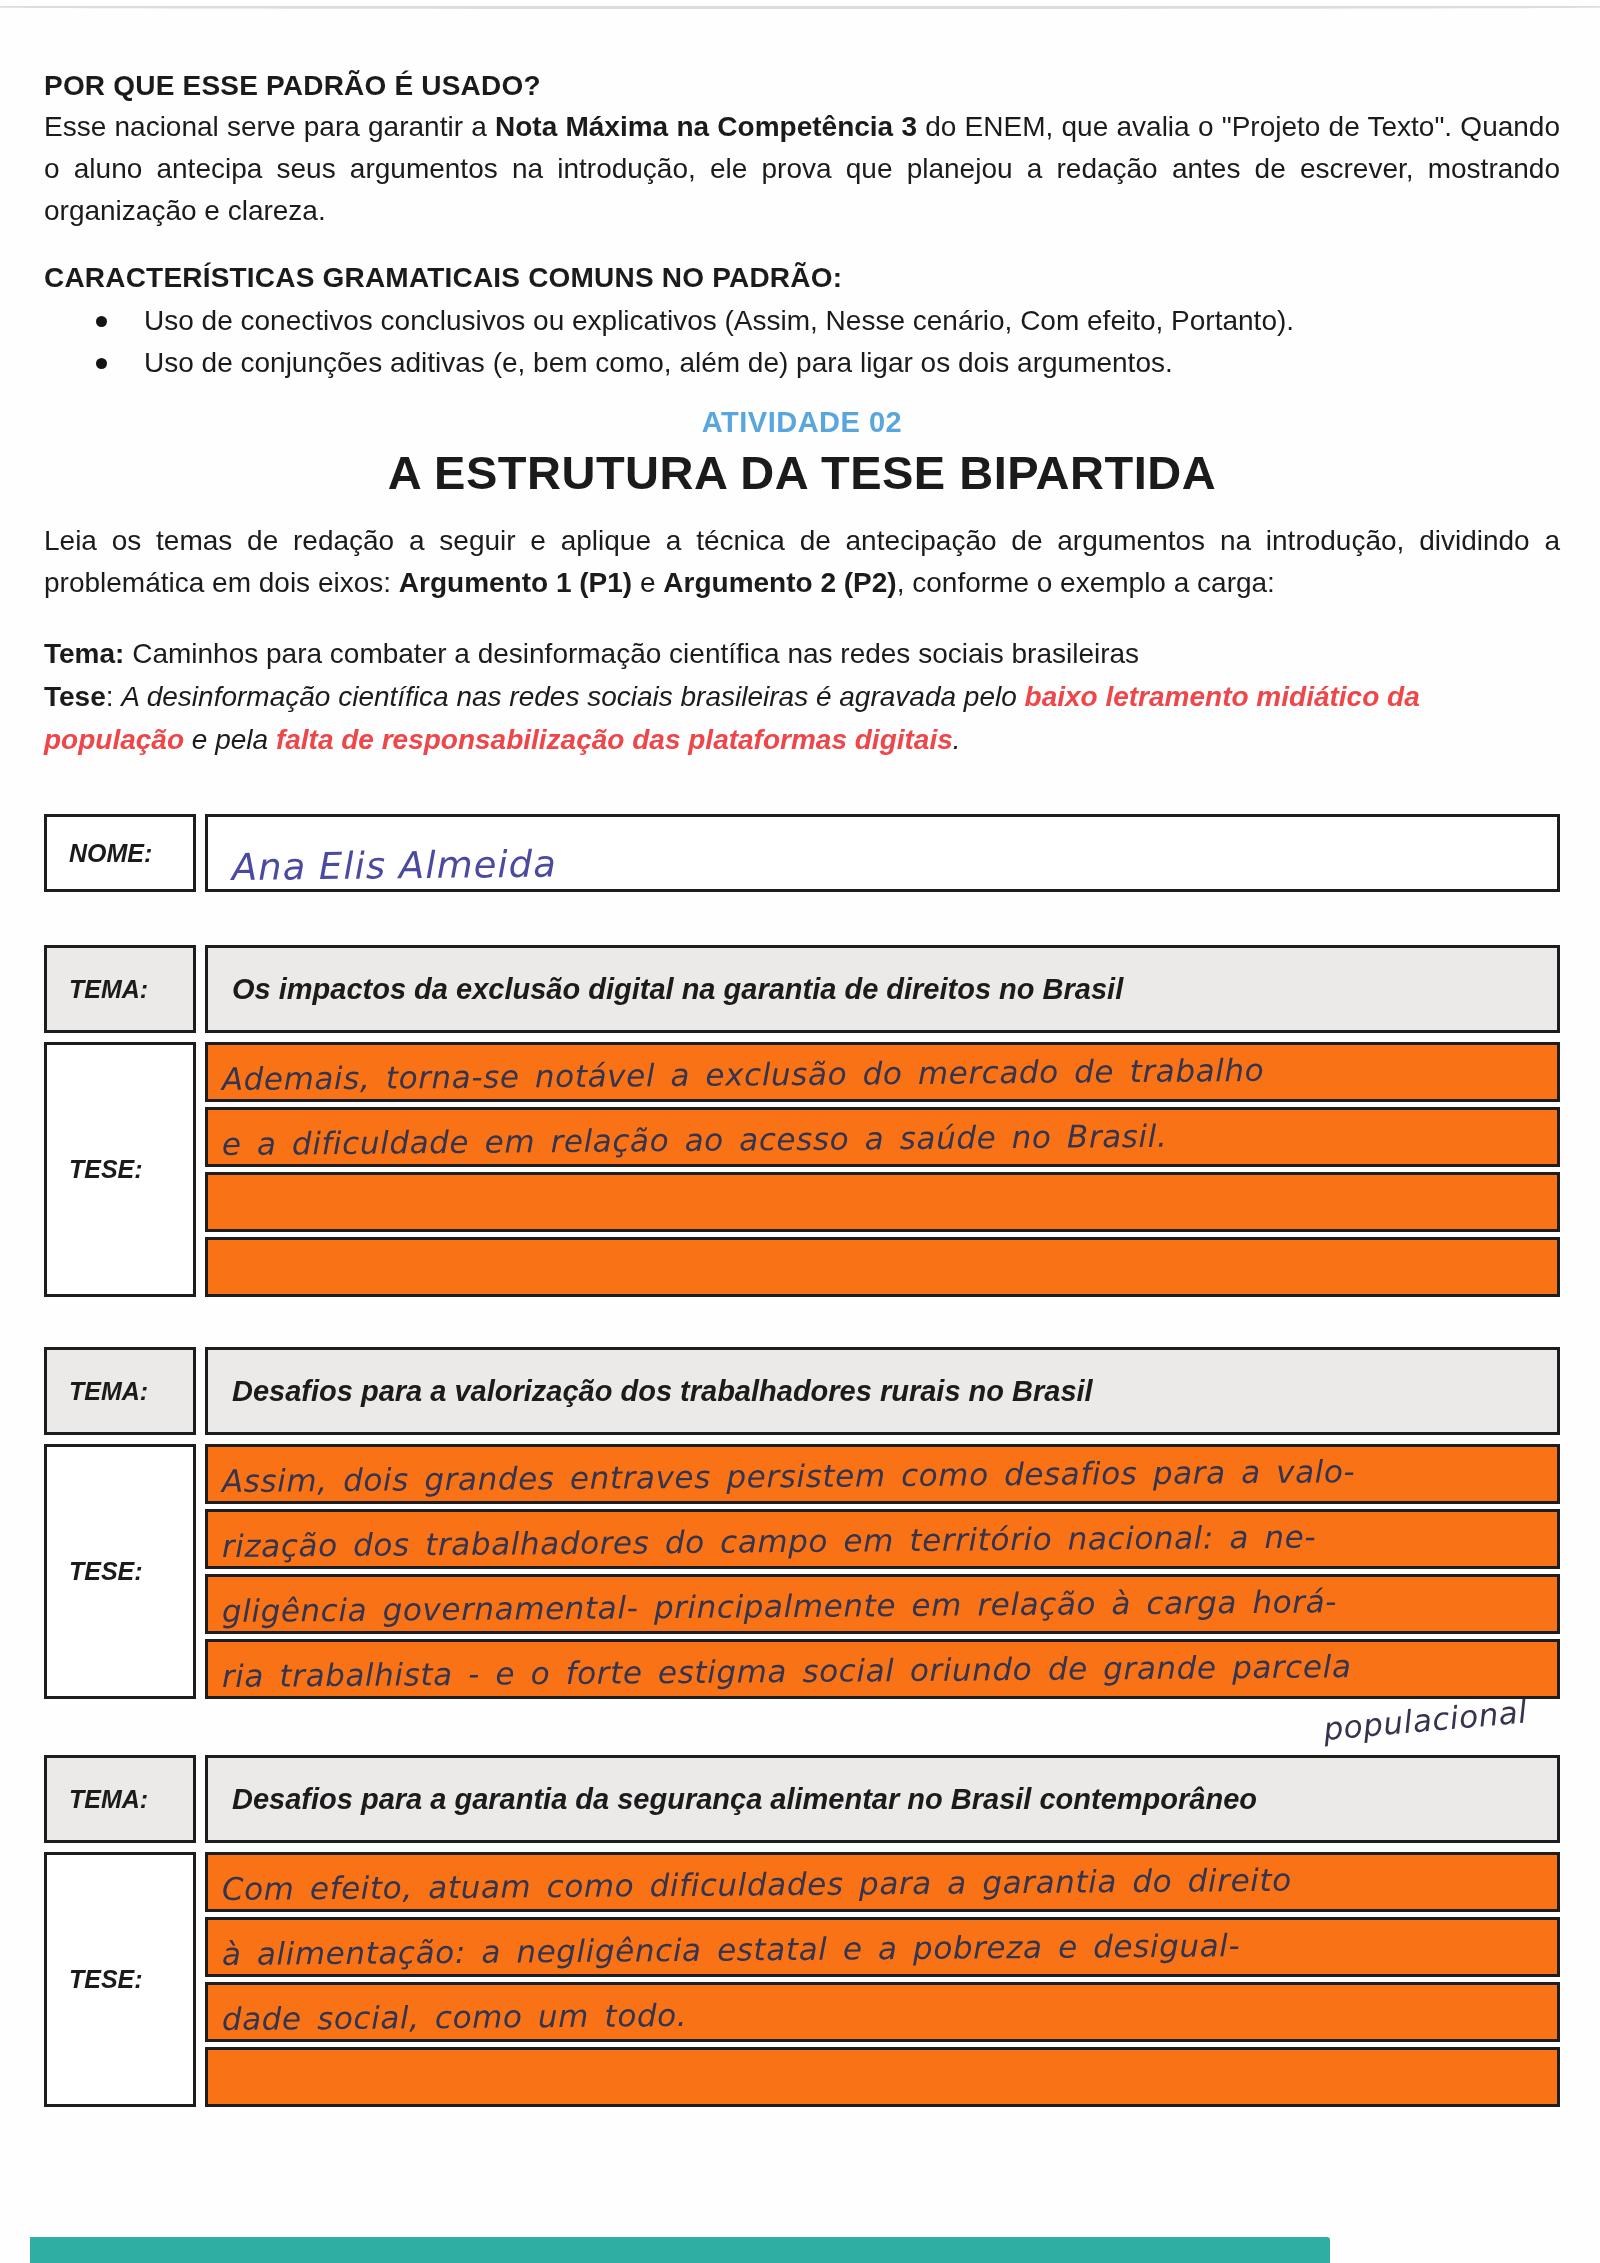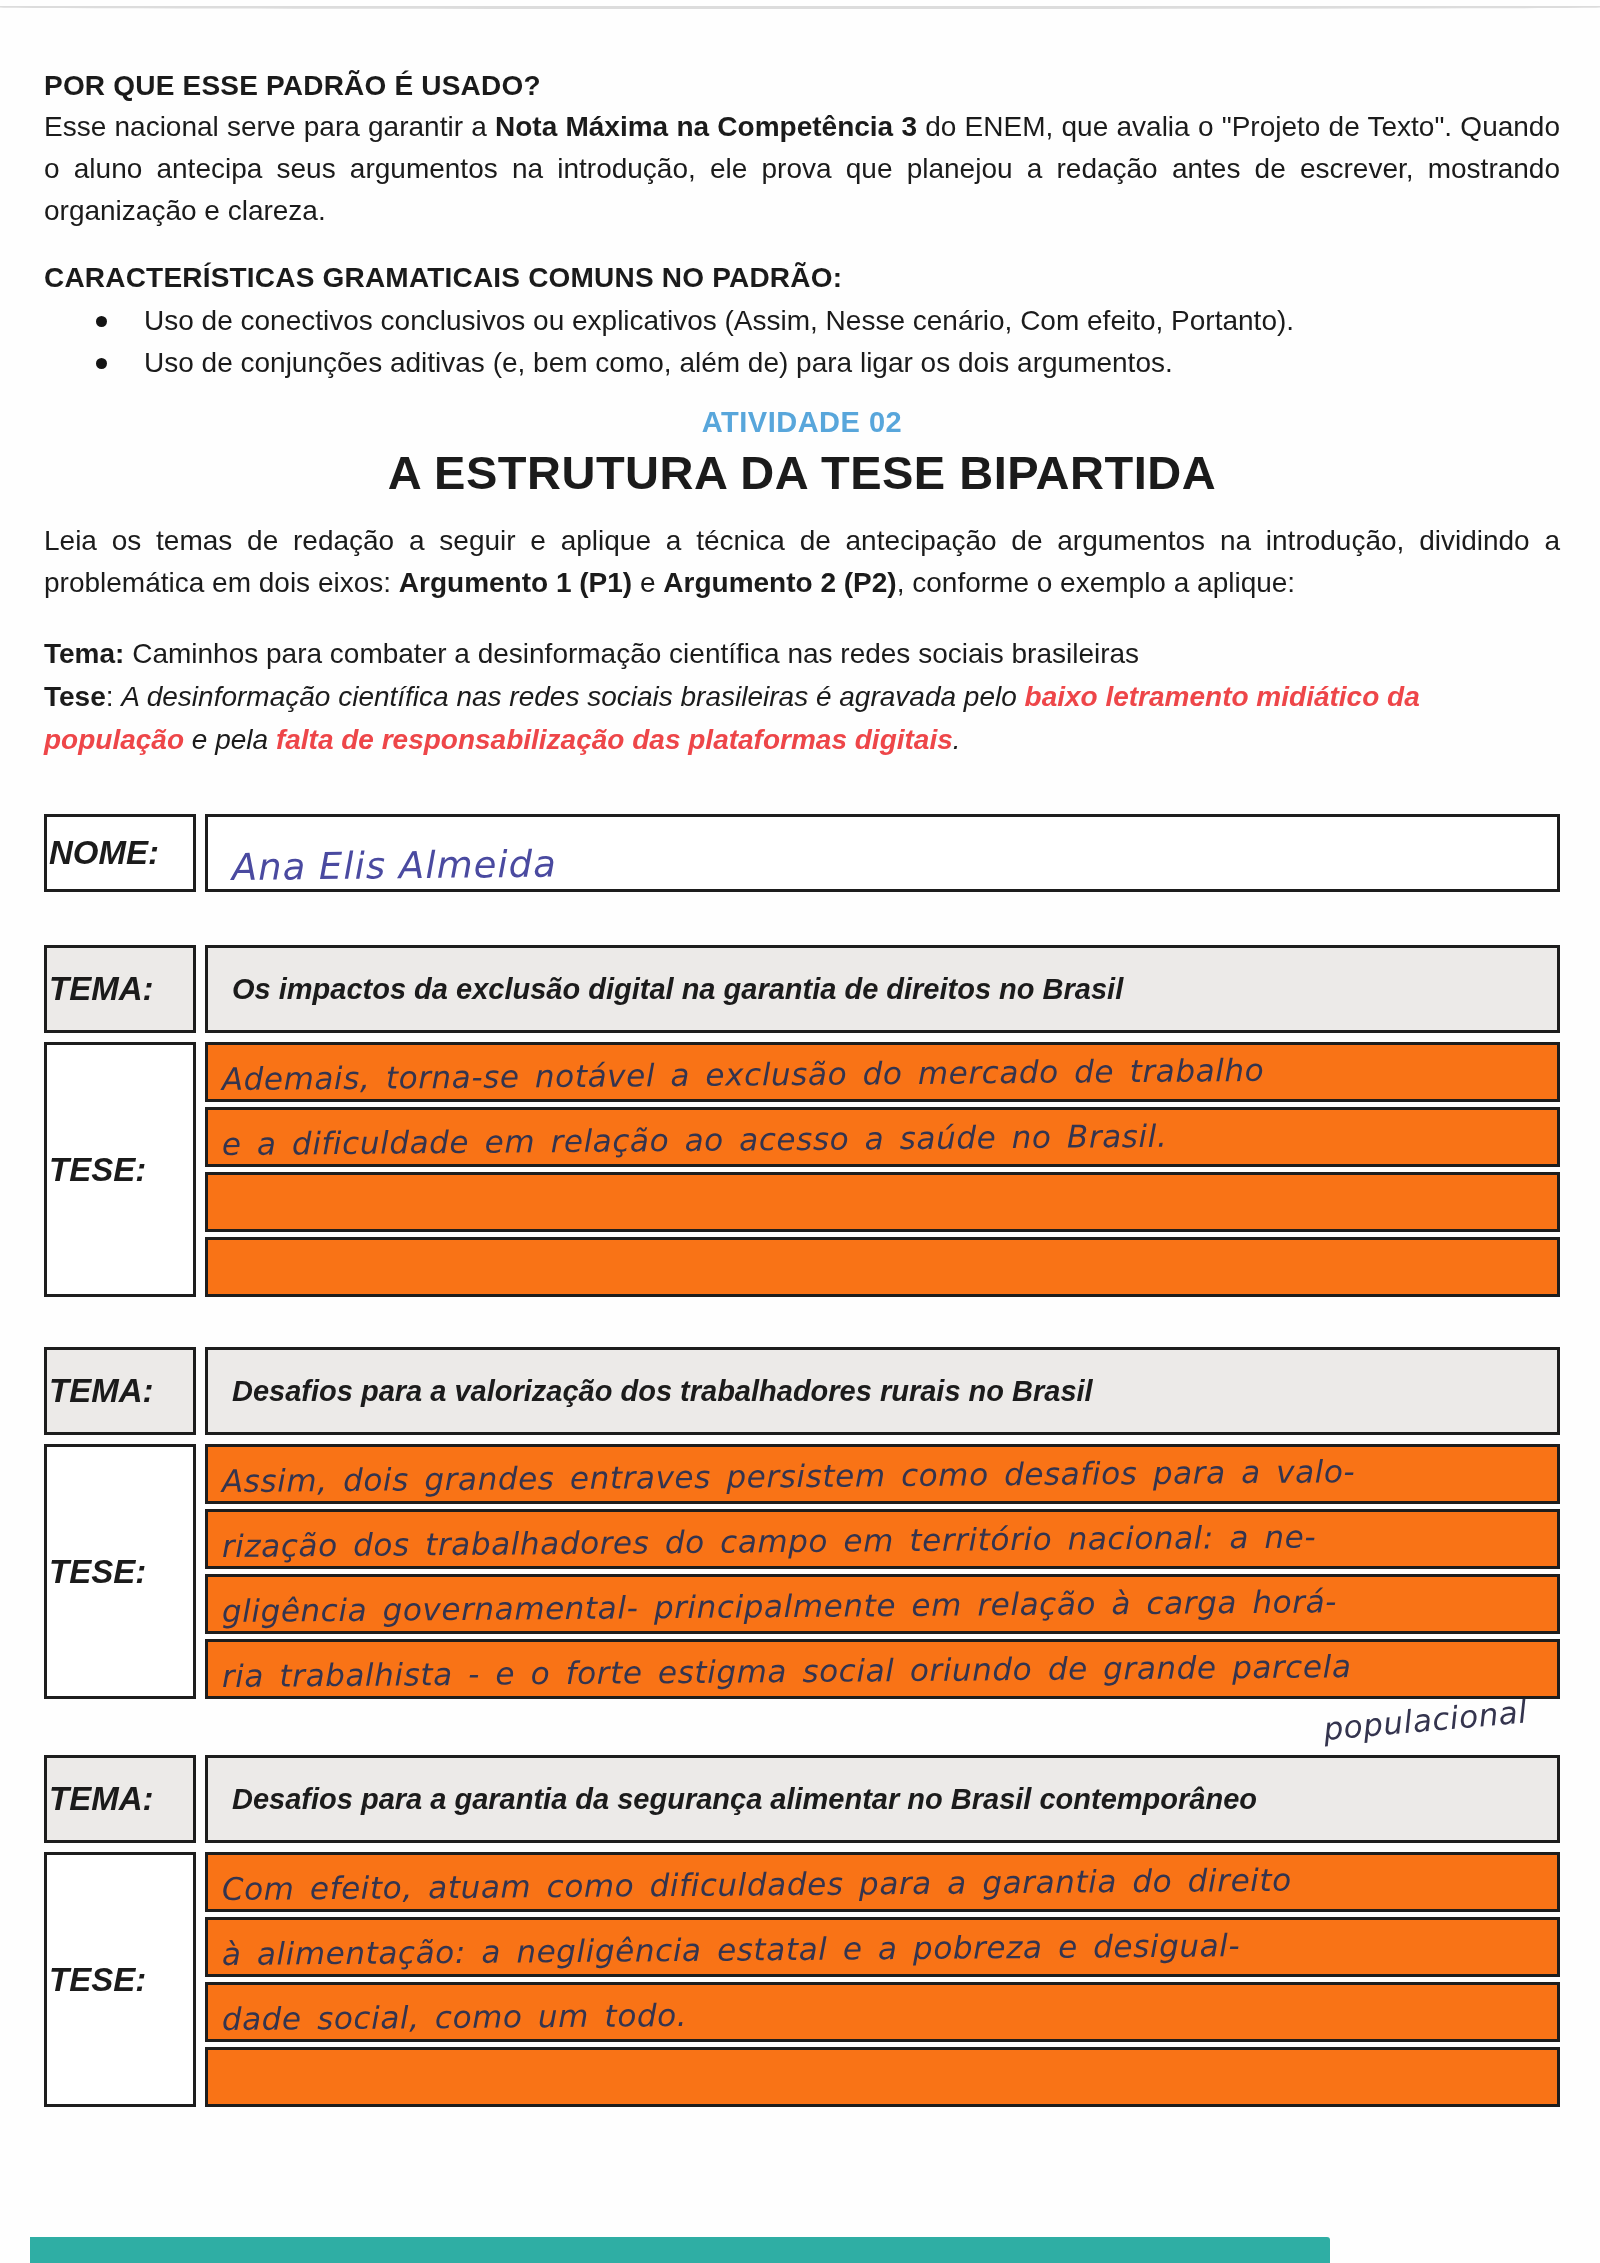--- a/index.html
+++ b/index.html
@@ -57,22 +57,22 @@
     margin:6px 0 0;text-align:center;font-size:47px;font-weight:800;letter-spacing:.5px;
   }
   .instructions{margin-top:20px;}
   .example{margin-top:28px;font-size:28px;line-height:43px;}
   .example p{margin:0;text-align:left;}
 
   
   .form-row{display:flex;gap:9px;}
   .label-box{
     width:152px;flex:0 0 152px;border:3px solid var(--line);background:#fff;
-    display:flex;align-items:center;box-sizing:border-box;padding-left:2px;
-    font-weight:800;font-style:italic;font-size:33px;
+    display:flex;align-items:center;box-sizing:border-box;padding-left:22px;
+    font-weight:800;font-style:italic;font-size:25px;
   }
   .value-box{
     flex:1;border:3px solid var(--line);position:relative;box-sizing:border-box;background:#fff;text-align:right;
   }
   .nome-row{margin-top:20px;height:78px;}
   .tema-row{height:88px;}
   .tema-row .label-box,.tema-row .value-box{background:var(--grey-fill);}
   .tema-text{
     position:absolute;left:24px;top:50%;transform:translateY(-50%);
     font-weight:800;font-style:italic;font-size:29px;white-space:nowrap;
@@ -121,21 +121,21 @@
     <p class="body-par"><span>Esse nacional serve para garantir a </span><span class="pb">Nota Máxima na Competência 3</span><span> do ENEM, que avalia o "Projeto de Texto". Quando o aluno antecipa seus argumentos na introdução, ele prova que planejou a redação antes de escrever, mostrando organização e clareza.</span></p>
 
     <h1 class="sec-heading second">CARACTERÍSTICAS GRAMATICAIS COMUNS NO PADRÃO:</h1>
     <ul class="bullets">
       <li><span class="dot"></span><span><span>Uso de conectivos conclusivos ou explicativos (Assim, Nesse cenário, Com efeito, Portanto).</span></span></li>
       <li><span class="dot"></span><span><span>Uso de conjunções aditivas (e, bem como, além de) para ligar os dois argumentos.</span></span></li>
     </ul>
 
     <p class="kicker">ATIVIDADE 02</p>
     <h2 class="main-title">A ESTRUTURA DA TESE BIPARTIDA</h2>
-    <p class="body-par instructions"><span>Leia os temas de redação a seguir e aplique a técnica de antecipação de argumentos na introdução, dividindo a problemática em dois eixos: </span><span class="pb">Argumento 1 (P1)</span><span> e </span><span class="pb">Argumento 2 (P2)</span><span>, conforme o exemplo a aplique:</span></p>
+    <p class="body-par instructions"><span>Leia os temas de redação a seguir e aplique a técnica de antecipação de argumentos na introdução, dividindo a problemática em dois eixos: </span><span class="pb">Argumento 1 (P1)</span><span> e </span><span class="pb">Argumento 2 (P2)</span><span>, conforme o exemplo a carga:</span></p>
 
     <div class="example">
       <p><span class="pb">Tema: </span><span>Caminhos para combater a desinformação científica nas redes sociais brasileiras</span></p>
       <p><span class="pb">Tese</span><span>: </span><span class="pi">A desinformação científica nas redes sociais brasileiras é agravada pelo </span><span class="pr">baixo letramento midiático da população</span><span class="pi"> e pela </span><span class="pr">falta de responsabilização das plataformas digitais</span><span class="pi">.</span></p>
     </div>
 
     <div class="form-row nome-row m-nome">
       <div class="label-box">NOME:</div>
       <div class="value-box">
         <span class="hw hw-name">Ana Elis Almeida</span>

